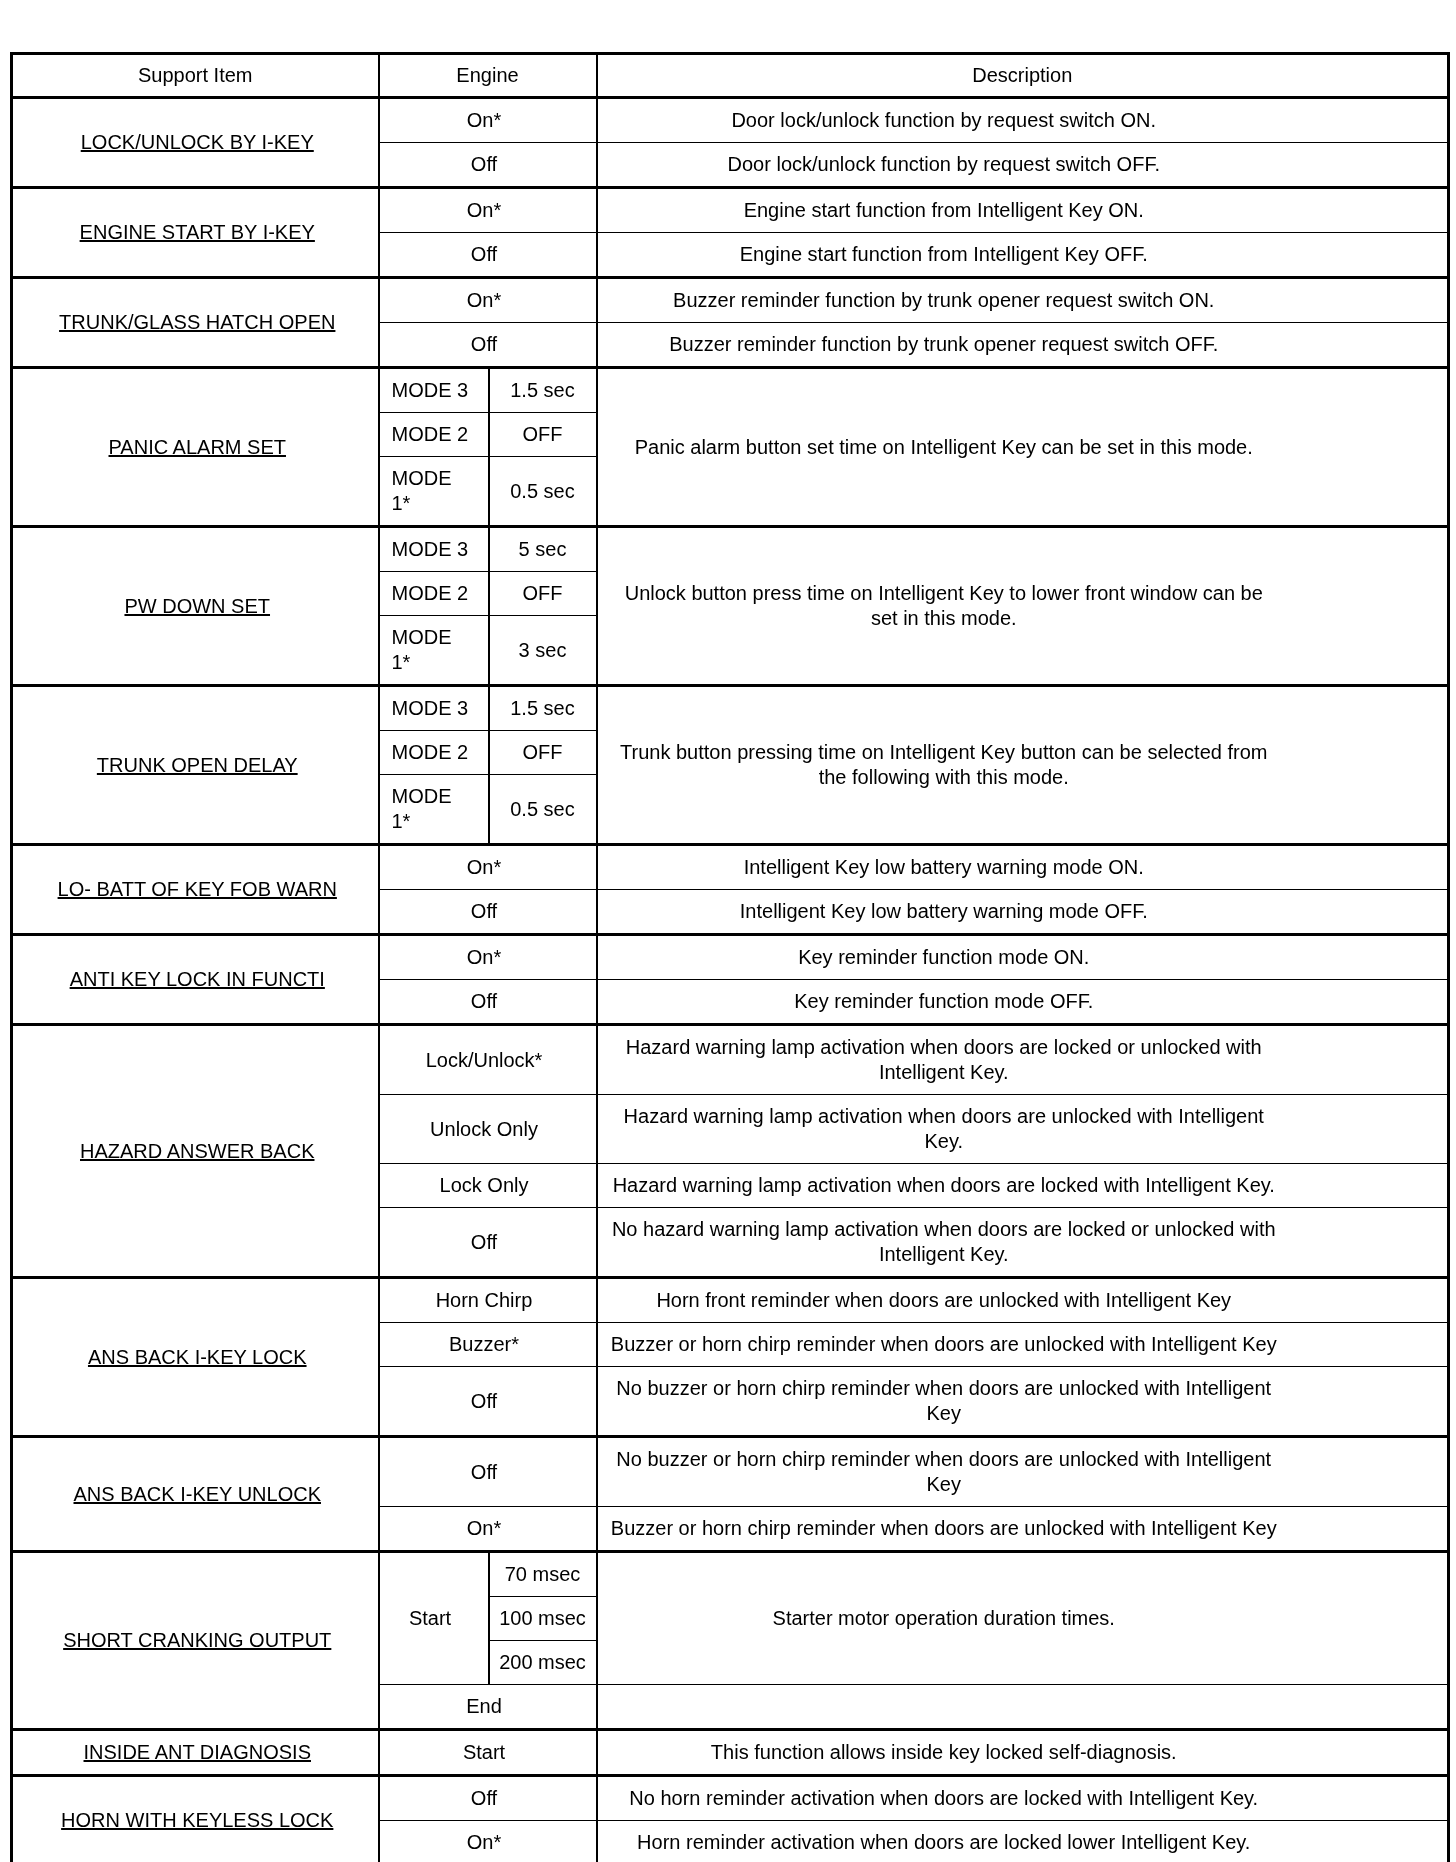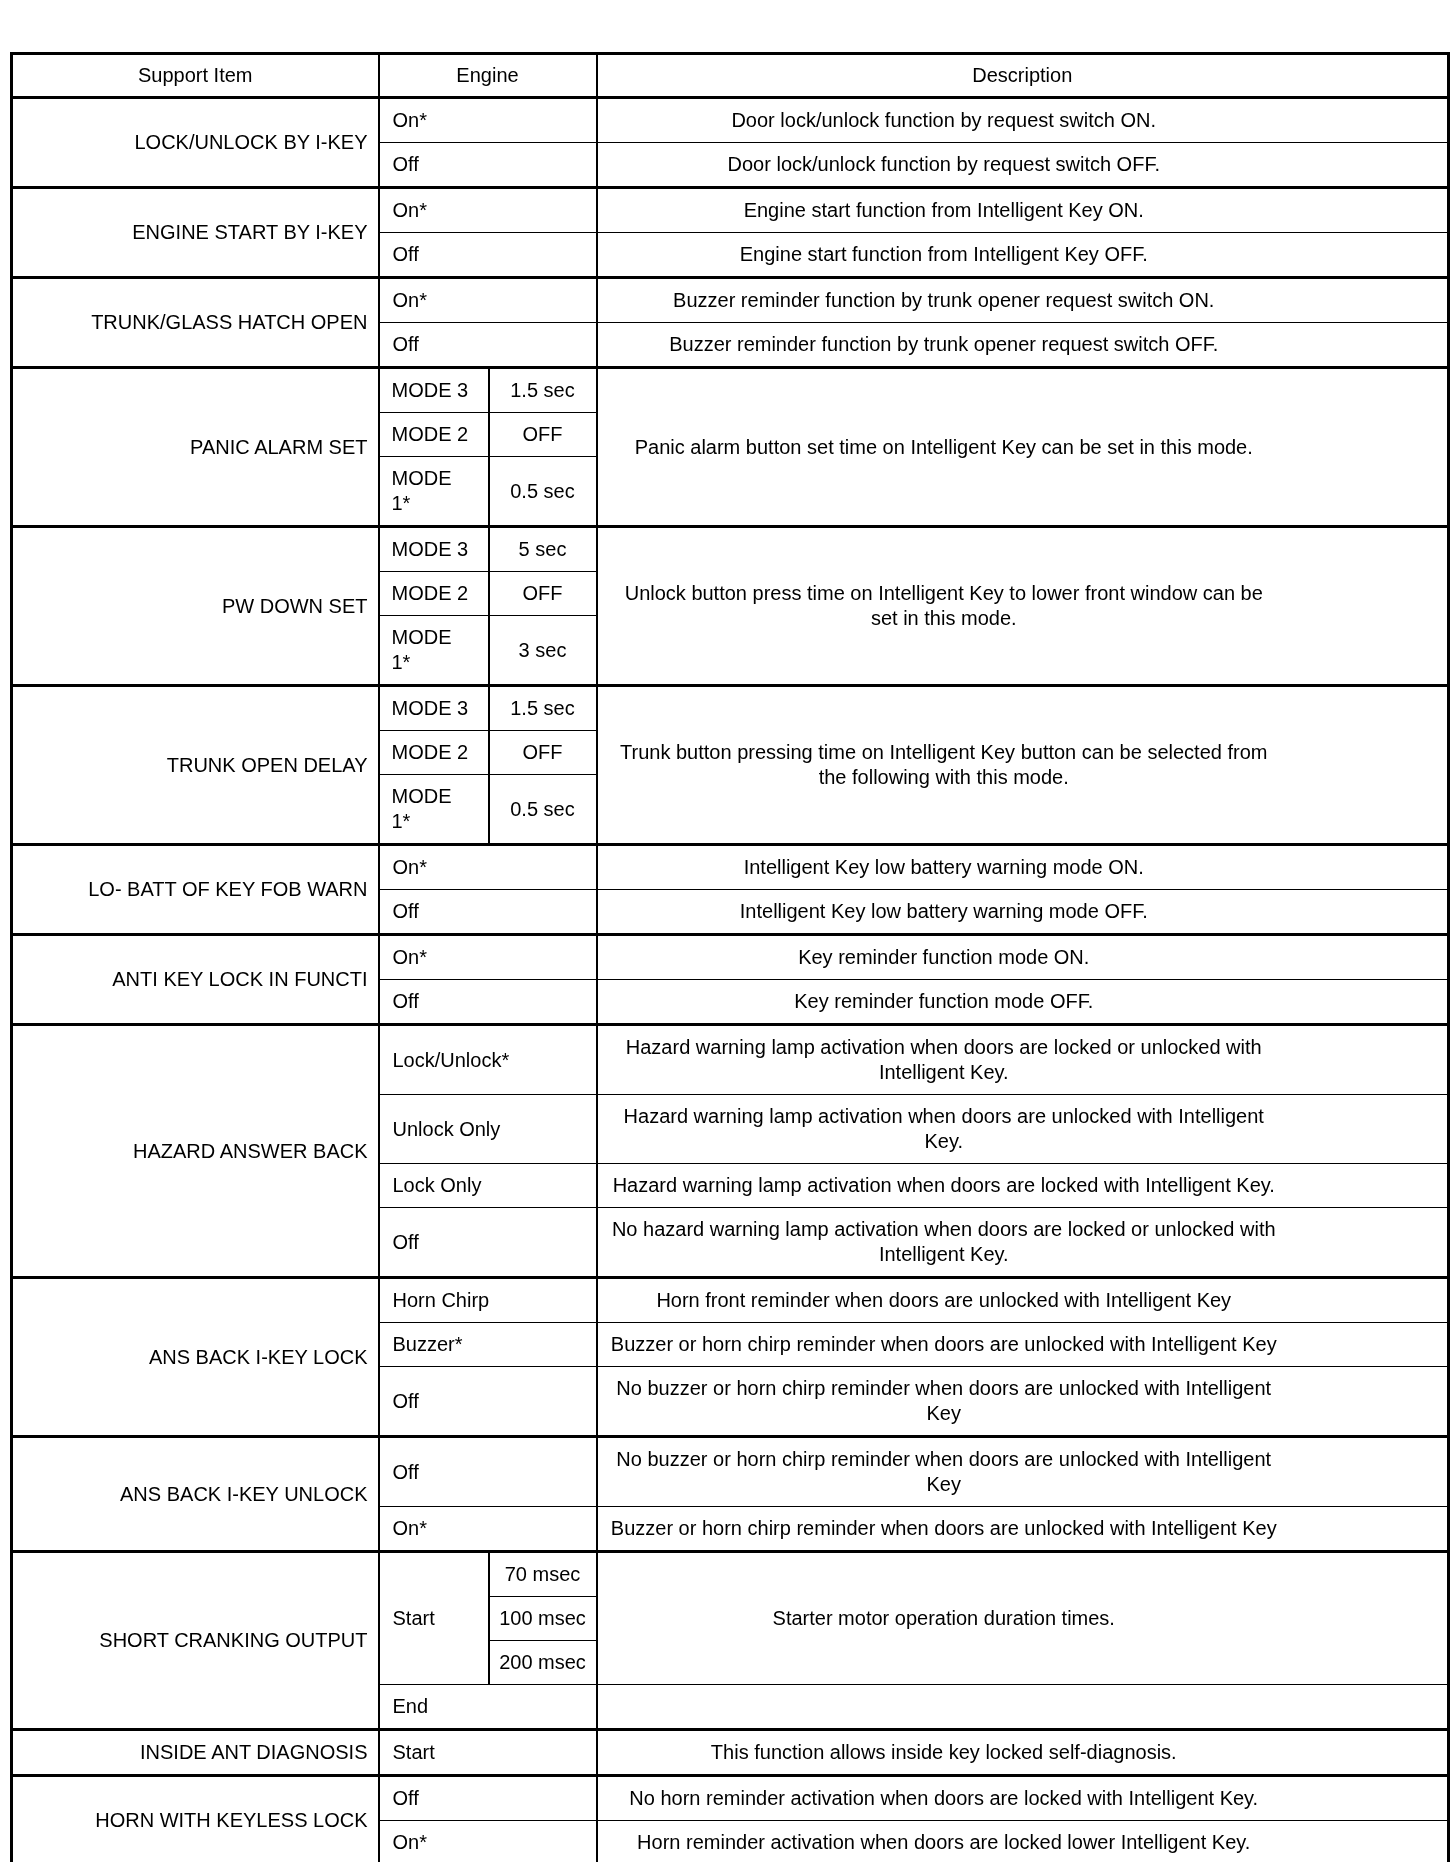--- a/index.html
+++ b/index.html
@@ -33,22 +33,22 @@
     font-weight: normal;
     overflow: hidden;
   }
   thead th {
     border-top: none;
     text-align: center;
     padding: 8px 6px;
   }
   tr.group-start > td { border-top: 3px solid #000000; }
 
-  .item-cell    { text-align: right;   padding: 9px 10px 9px 14px; }
-  .setting-cell { text-align: left;   padding: 9px 20px 9px 13px; }
+  .item-cell    { text-align: center;   padding: 9px 10px 9px 14px; text-decoration: underline; }
+  .setting-cell { text-align: center;   padding: 9px 20px 9px 13px; }
   .mode-cell    { text-align: left;   padding: 9px 16px 9px 12px; }
   .value-cell   { text-align: center; padding: 9px 1px; }
   .desc-cell    { text-align: center;   padding: 9px 170px 9px 13px; }
 
   .footnote {
     margin: 7px 0 0 2px;
     font-size: 14px;
     line-height: 24px;
   }
 </style>

